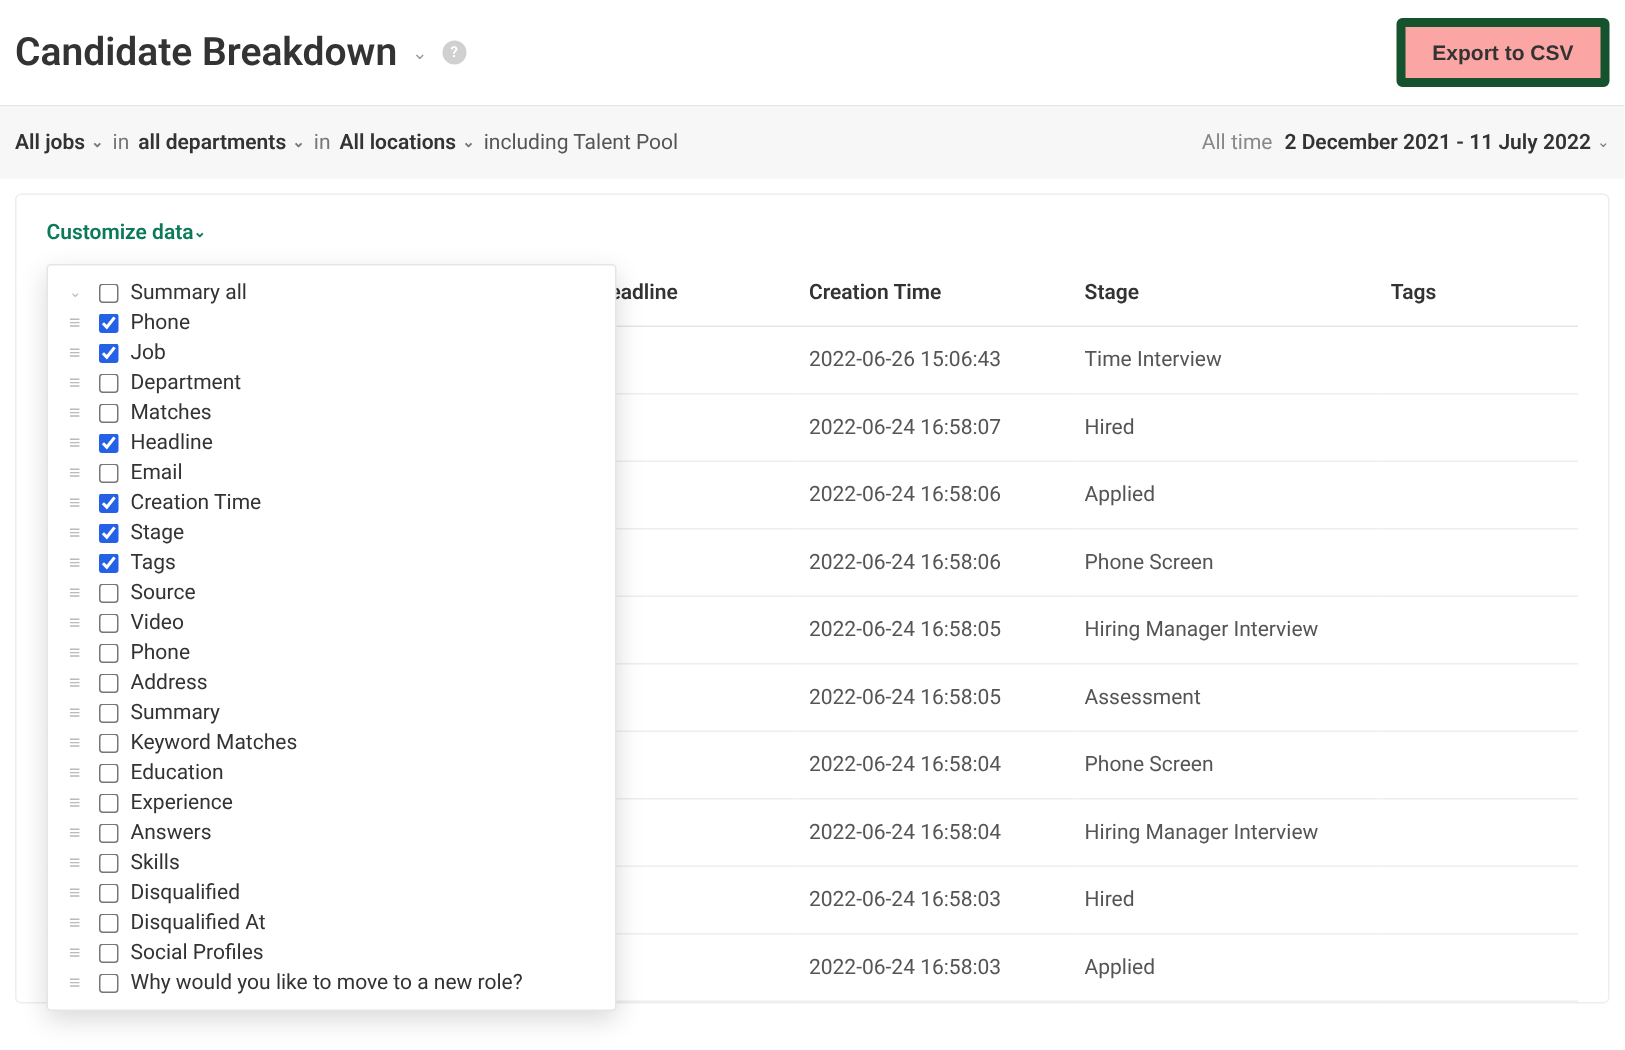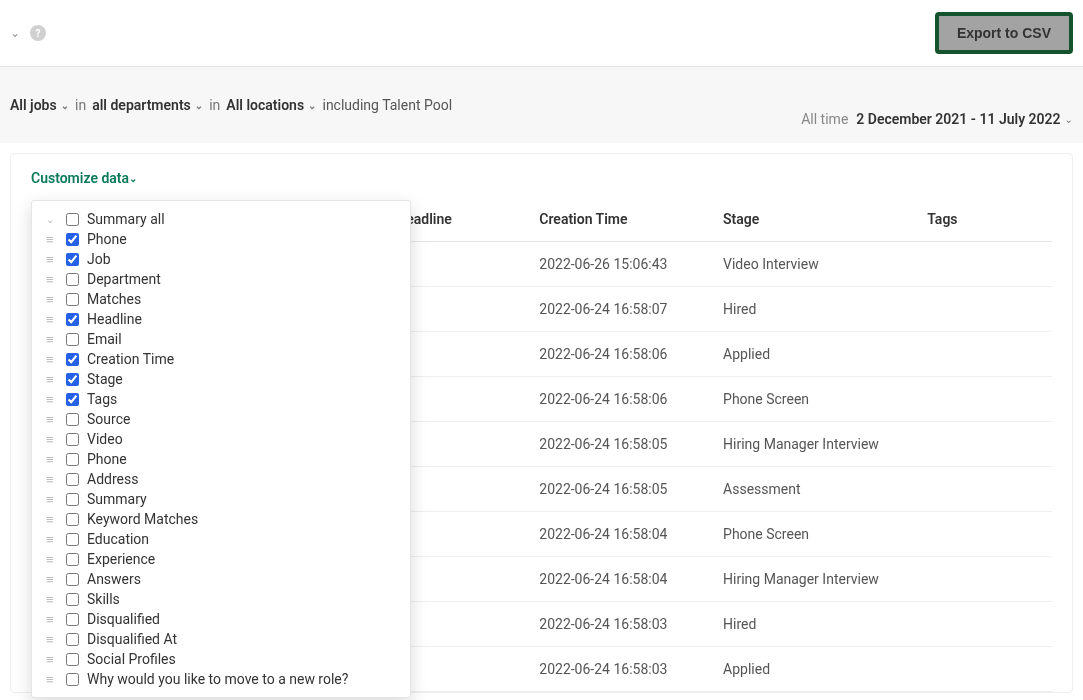--- a/index.html
+++ b/index.html
@@ -3,30 +3,30 @@
 <meta charset="utf-8">
 <style>
 * { box-sizing: border-box; margin: 0; padding: 0; }
 body { font-family: -apple-system, BlinkMacSystemFont, "Segoe UI", Roboto, Helvetica, Arial, sans-serif; background: #fff; color: #333; width: 1083px; height: 700px; overflow: hidden; }
 
 .header { display: flex; align-items: center; justify-content: space-between; padding: 12px 10px 12px 10px; border-bottom: 1px solid #e5e5e5; }
 .header-left { display: flex; align-items: center; gap: 10px; }
 .page-title { font-size: 26px; font-weight: 600; color: #333; }
 .title-caret { color: #999; font-size: 12px; }
 .help-icon { width: 16px; height: 16px; border-radius: 50%; background: #d0d0d0; color: #fff; display: inline-flex; align-items: center; justify-content: center; font-size: 10px; font-weight: bold; }
-.export-btn { border: 4px solid #14532d; background: #a3a3a3; padding: 9px 18px; border-radius: 4px; font-size: 14px; font-weight: 600; color: #333; cursor: pointer; }
+.export-btn { border: 6px solid #14532d; background: #fca5a5; padding: 9px 18px; border-radius: 4px; font-size: 14px; font-weight: 600; color: #333; cursor: pointer; }
 
 .filter-bar { background: #f7f7f7; padding: 16px 10px; display: flex; align-items: center; justify-content: space-between; font-size: 14px; color: #555; }
 .filter-left { display: flex; align-items: flex-start; gap: 6px; flex-wrap: wrap; }
 .filter-item { display: inline-flex; align-items: center; gap: 4px; }
 .filter-item.bold { font-weight: 600; color: #333; }
 .in-word { color: #777; }
 .caret-sm { font-size: 10px; color: #777; }
 .talent-pool { color: #555; }
-.filter-right { display: flex; align-items: center; gap: 8px; margin-top: 28px; }
+.filter-right { display: flex; align-items: center; gap: 8px; }
 .all-time { color: #888; }
 .date-range { font-weight: 600; color: #333; }
 
 .panel { margin: 10px; background: #fff; border: 1px solid #eee; border-radius: 4px; position: relative; }
 
 .customize-wrap { padding: 14px 20px 10px; position: relative; }
 .customize-btn { color: #0a7a5a; font-weight: 600; font-size: 14px; display: inline-flex; align-items: center; gap: 0; cursor: pointer; }
 .customize-btn .caret-sm { color: #0a7a5a; }
 
 .dropdown { position: absolute; top: 46px; left: 20px; width: 380px; background: #fff; border: 1px solid #e5e5e5; border-radius: 3px; box-shadow: 0 6px 18px rgba(0,0,0,0.15); z-index: 10; padding: 8px 0; max-height: 560px; overflow-y: auto; }
@@ -43,20 +43,21 @@
 .col-headline { width: 140px; }
 .col-creation { width: 180px; }
 .col-stage { width: 200px; }
 .col-tags { width: 130px; }
 </style>
 </head>
 <body>
 
 <div class="header">
   <div class="header-left">
+    <span class="page-title">Candidate Breakdown</span>
     <span class="title-caret">⌄</span>
     <span class="help-icon">?</span>
   </div>
   <button class="export-btn">Export to CSV</button>
 </div>
 
 <div class="filter-bar">
   <div class="filter-left">
     <span class="filter-item bold">
         <span>All jobs</span> 
@@ -222,21 +223,21 @@
           <th class="col-creation">Creation Time</th>
           <th class="col-stage">Stage</th>
           <th class="col-tags">Tags</th>
         </tr>
       </thead>
       <tbody id="tbody">
           <tr>
             <td></td>
             <td></td>
             <td>2022-06-26 15:06:43</td>
-            <td>Video Interview</td>
+            <td>Time Interview</td>
             <td></td>
           </tr>
           <tr>
             <td></td>
             <td></td>
             <td>2022-06-24 16:58:07</td>
             <td>Hired</td>
             <td></td>
           </tr>
           <tr>

